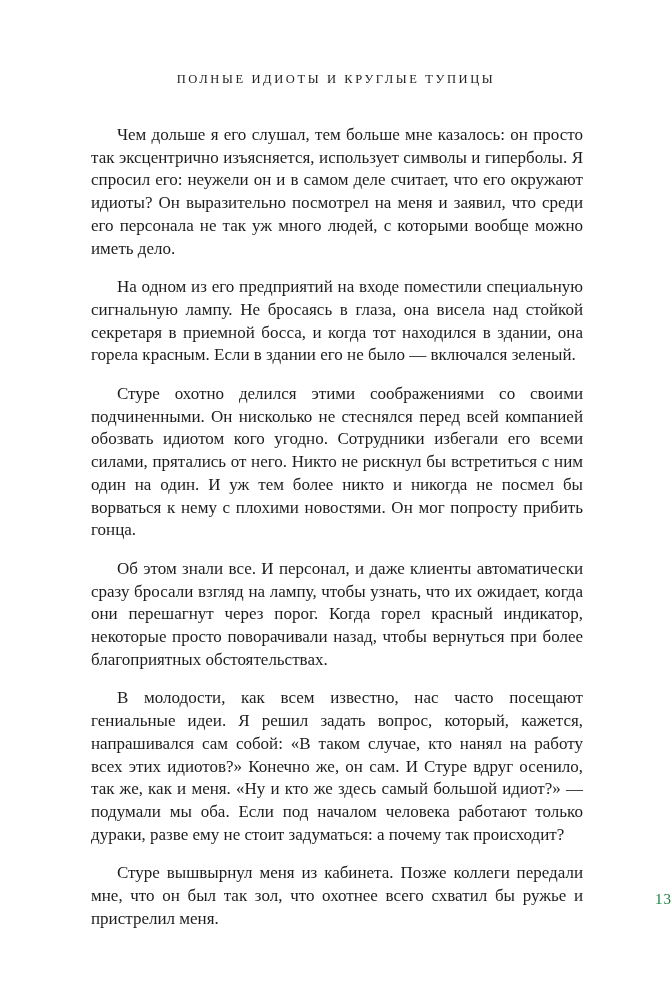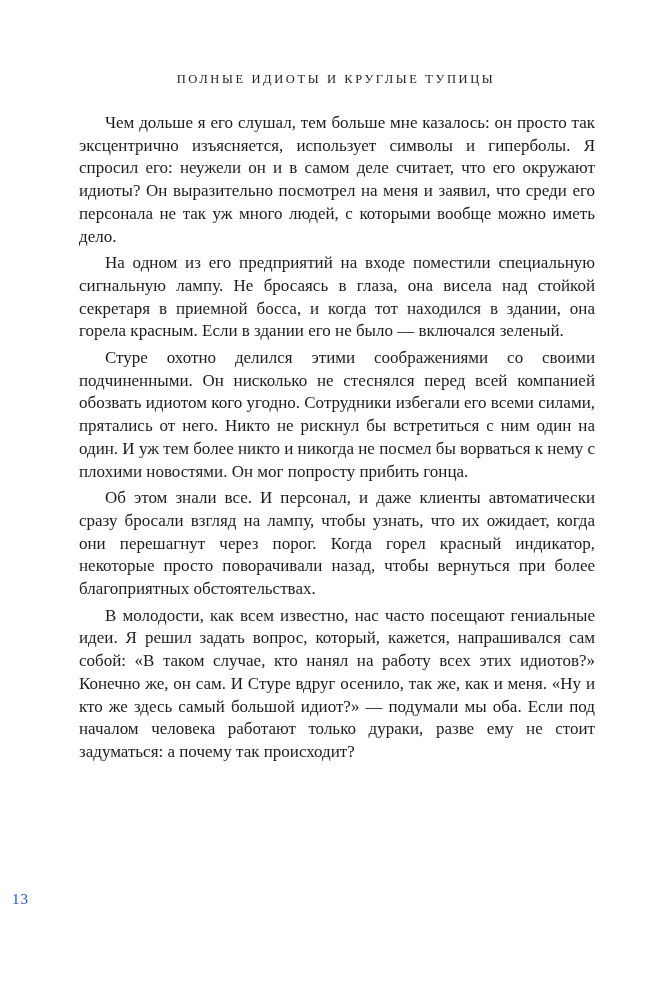--- a/index.html
+++ b/index.html
@@ -34,45 +34,46 @@
     position: absolute;
     top: 108px;
     left: 75px;
     width: 524px;
     font-size: 17px;
     line-height: 22.7px;
     text-align: justify;
     color: #1c1c1c;
   }
   .body-text p {
-    margin: 4px;
+    margin: 16px;
     padding: 0;
     text-indent: 26px;
   }
   .body-text .italic {
   }
   .page-number {
     position: absolute;
     top: 891px;
-    left: 12px;
+    left: 0;
     right: 0;
-    text-align: left;
+    text-align: right;
     font-size: 15px;
     letter-spacing: 1px;
-    color: #1d4ed8;
+    color: #15803d;
   }
 </style>
 </head>
 <body>
 
 <div class="page">
   <div class="running-header">ПОЛНЫЕ ИДИОТЫ И КРУГЛЫЕ ТУПИЦЫ</div>
 
   <div class="body-text">
       <p><span>Чем дольше я его слушал, тем больше мне казалось: он просто так эксцентрично изъясняется, использует символы и гиперболы. Я спросил его: неужели он и в самом деле считает, что его окружают идиоты? Он выразительно посмотрел на меня и заявил, что среди его персонала не так уж много людей, с которыми вообще можно иметь дело.</span></p>
       <p><span>На одном из его предприятий на входе поместили специальную сигнальную лампу. Не бросаясь в глаза, она висела над стойкой секретаря в приемной босса, и когда тот находился в здании, она горела красным. Если в здании его не было — включался зеленый.</span></p>
       <p><span>Стуре охотно делился этими соображениями со своими подчиненными. Он нисколько не стеснялся перед всей компанией обозвать идиотом кого угодно. Сотрудники избегали его всеми силами, прятались от него. Никто не рискнул бы встретиться с ним один на один. И уж тем более никто и никогда не посмел бы ворваться к нему с плохими новостями. Он мог попросту прибить гонца.</span></p>
       <p><span>Об этом знали все. И персонал, и даже клиенты автоматически сразу бросали взгляд на лампу, чтобы узнать, что их ожидает, когда они перешагнут через порог. Когда горел красный индикатор, некоторые просто поворачивали назад, чтобы вернуться при более благоприятных обстоятельствах.</span></p>
       <p><span>В молодости, как всем известно, нас часто посещают гениальные идеи. Я решил задать вопрос, который, кажется, напрашивался сам собой: </span><span class="italic">«В таком случае, кто нанял на работу всех этих идиотов?»</span><span> Конечно же, он сам. И Стуре вдруг осенило, так же, как и меня. </span><span class="italic">«Ну и кто же здесь самый большой идиот?»</span><span> — подумали мы оба. Если под началом человека работают только дураки, разве ему не стоит задуматься: а почему так происходит?</span></p>
+      <p><span>Стуре вышвырнул меня из кабинета. Позже коллеги передали мне, что он был так зол, что охотнее всего схватил бы ружье и пристрелил меня.</span></p>
     </div>
 
   <div class="page-number">13</div>
 </div>
 
 </body></html>

